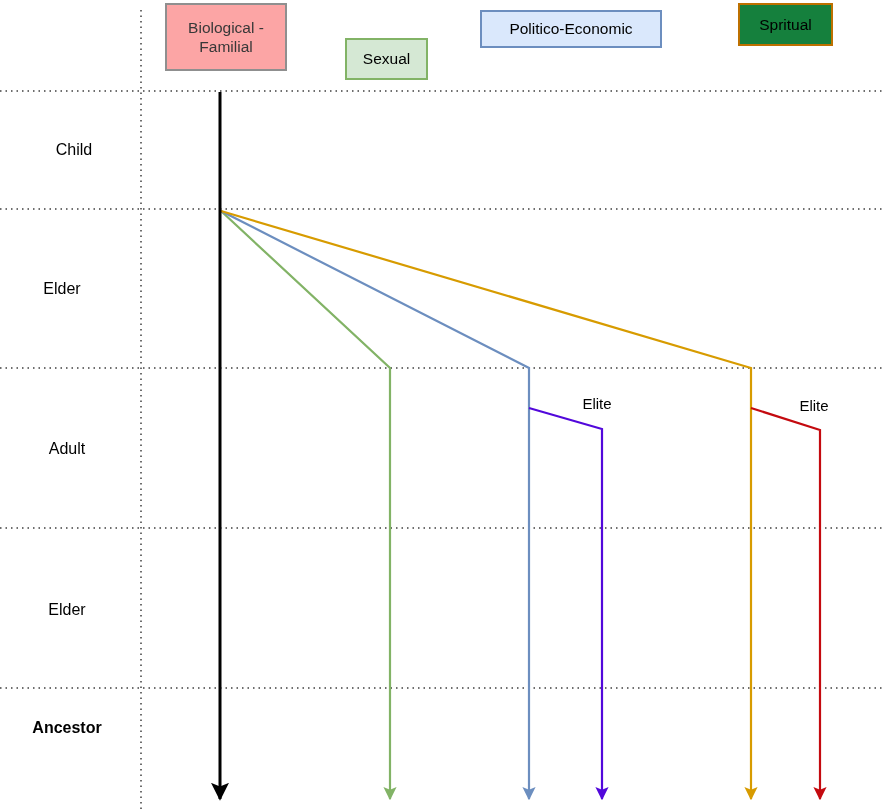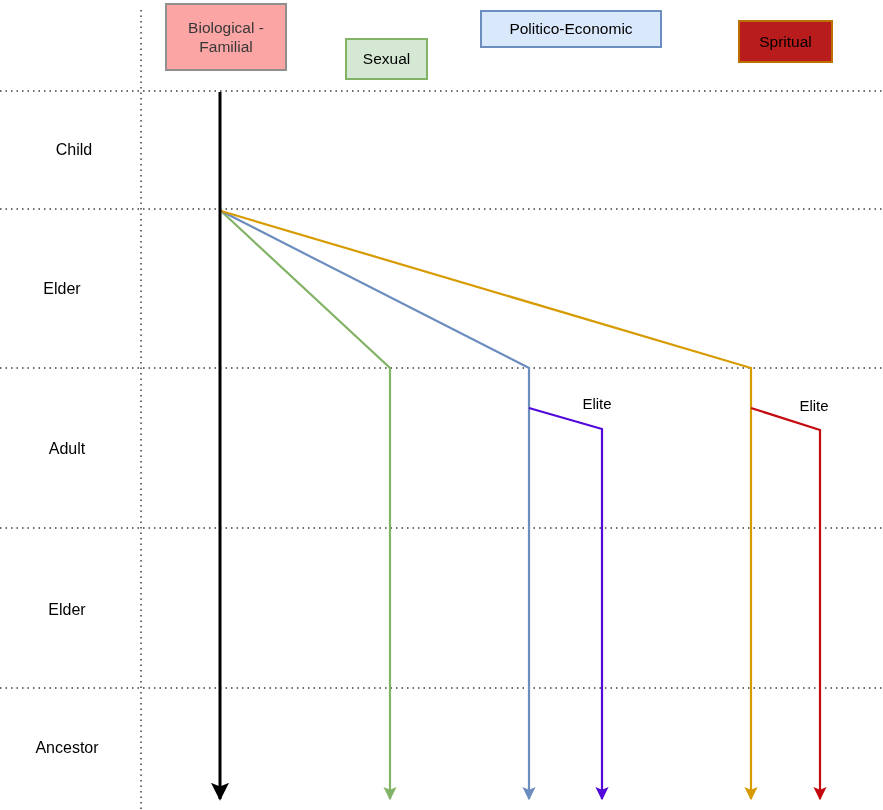--- a/index.html
+++ b/index.html
@@ -90,31 +90,31 @@
   <div>
     <div class="legend-box" style="left: 165px; top: 3px; width: 122px; height: 68px; background: #fca5a5; border-color: rgb(143, 143, 143); color: rgb(56, 56, 56);">
       <span>Biological - Familial</span>
     </div>
     <div class="legend-box" style="left: 345px; top: 10px; width: 83px; height: 42px; background: rgb(213, 232, 212); border-color: rgb(130, 179, 102); color: rgb(0, 0, 0); margin-top: 28px;">
       <span>Sexual</span>
     </div>
     <div class="legend-box" style="left: 480px; top: 10px; width: 182px; height: 38px; background: rgb(218, 232, 252); border-color: rgb(108, 142, 191); color: rgb(0, 0, 0);">
       <span>Politico-Economic</span>
     </div>
-    <div class="legend-box" style="left: 738px; top: 20px; width: 95px; height: 43px; background: #b91c1c; border-color: rgb(189, 112, 0); color: rgb(0, 0, 0);">
+    <div class="legend-box" style="left: 738px; top: 3px; width: 95px; height: 43px; background: #15803d; border-color: rgb(189, 112, 0); color: rgb(0, 0, 0);">
       <span>Spritual</span>
     </div>
   </div>
 
   <div>
     <div class="stage-label" style="left: 64px; top: 150px; margin-left: 10px;">Child</div>
     <div class="stage-label" style="left: 62px; top: 289px;">Elder</div>
     <div class="stage-label" style="left: 67px; top: 449px;">Adult</div>
     <div class="stage-label" style="left: 67px; top: 610px;">Elder</div>
-    <div class="stage-label" style="left: 67px; top: 748px;">Ancestor</div>
+    <div class="stage-label" style="left: 67px; top: 728px; font-weight: bold;">Ancestor</div>
   </div>
 
   <div>
     <div class="annotation-label" style="left: 597px; top: 403px;">Elite</div>
     <div class="annotation-label" style="left: 814px; top: 405px;">Elite</div>
   </div>
 
 </div>
 
 </body></html>

